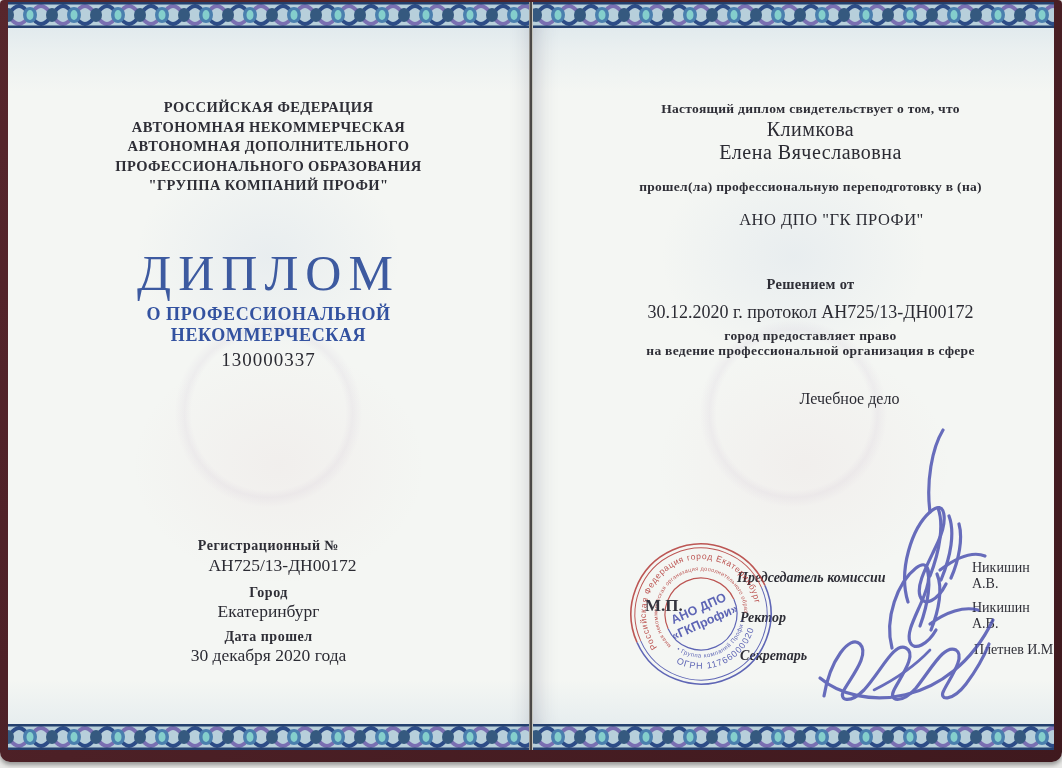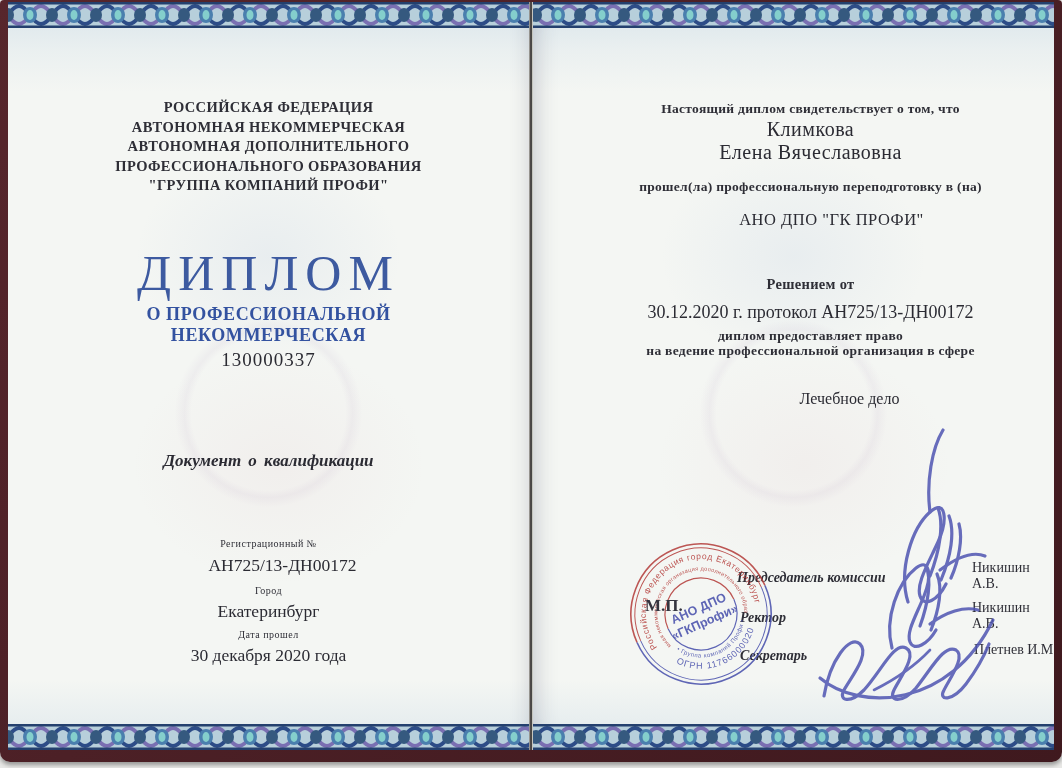--- a/index.html
+++ b/index.html
@@ -24,21 +24,21 @@
   .band-top{top:2px;}
   .band-bottom{top:724px;}
   .abs{position:absolute;}
   .ctr{left:0;right:0;text-align:center;}
   .ctr-r{left:34px;right:0;text-align:center;}
   .org-header{top:96px;font-size:14.5px;font-weight:bold;line-height:19.5px;letter-spacing:0.4px;color:#2e2e36;}
   .title{top:242px;font-size:50px;letter-spacing:7px;color:#3d5aa0;font-weight:500;}
   .subtitle{font-size:18px;font-weight:bold;letter-spacing:0.6px;color:#3352a0;}
   .num{top:347px;font-size:19px;color:#2b2b33;letter-spacing:1px;}
   .qual{top:449px;font-size:17px;font-style:italic;font-weight:bold;color:#2b2b33;word-spacing:3px;}
-  .sm-label{font-size:10px;font-weight:normal;color:#2e2e36;letter-spacing:0.5px;}
+  .sm-label{font-size:14px;font-weight:bold;color:#2e2e36;letter-spacing:0.5px;}
   .md-value{font-size:17.5px;color:#2b2b33;}
   .r-bold{font-size:13.5px;font-weight:bold;color:#2e2e36;letter-spacing:0.3px;}
   .r-name{font-size:20px;color:#2b2b33;letter-spacing:0.5px;}
   .sig-label{font-size:14px;font-style:italic;font-weight:bold;color:#2e2e36;}
   .sig-name{font-size:14px;color:#2e2e36;}
   .mp{left:112px;top:594px;font-size:17px;font-weight:bold;color:#34343f;z-index:3;}
   .stamp{left:94px;top:538px;width:148px;height:148px;z-index:2;}
   .sigs{left:247px;top:418px;width:230px;height:285px;z-index:3;}
   .stamp text{font-family:"Liberation Sans","DejaVu Sans",sans-serif;}
 </style>
@@ -53,38 +53,37 @@
       <div>РОССИЙСКАЯ ФЕДЕРАЦИЯ</div>
       <div>АВТОНОМНАЯ НЕКОММЕРЧЕСКАЯ</div>
       <div>АВТОНОМНАЯ ДОПОЛНИТЕЛЬНОГО</div>
       <div>ПРОФЕССИОНАЛЬНОГО ОБРАЗОВАНИЯ</div>
       <div>"ГРУППА КОМПАНИЙ ПРОФИ"</div>
     </div>
     <div class="abs ctr title">ДИПЛОМ</div>
     <div class="abs ctr subtitle" style="top:302px;">О ПРОФЕССИОНАЛЬНОЙ</div>
     <div class="abs ctr subtitle" style="top:323px;">НЕКОММЕРЧЕСКАЯ</div>
     <div class="abs ctr num">130000337</div>
-    <div class="abs ctr qual">Документ о квалификации</div>
     <div class="abs ctr sm-label" style="top:536px;">Регистрационный №</div>
     <div class="abs ctr md-value" style="top:553px;padding-left:28px;">АН725/13-ДН00172</div>
     <div class="abs ctr sm-label" style="top:583px;">Город</div>
     <div class="abs ctr md-value" style="top:599px;">Екатеринбург</div>
     <div class="abs ctr sm-label" style="top:627px;">Дата прошел</div>
     <div class="abs ctr md-value" style="top:643px;">30 декабря 2020 года</div>
   </div>
 
   <div class="page page-right">
     <div class="abs ctr-r r-bold" style="top:99px;">Настоящий диплом свидетельствует о том, что</div>
     <div class="abs ctr-r r-name" style="top:116px;">Климкова</div>
     <div class="abs ctr-r r-name" style="top:139px;">Елена Вячеславовна</div>
     <div class="abs ctr-r r-bold" style="top:177px;">прошел(ла) профессиональную переподготовку в (на)</div>
     <div class="abs ctr r-name" style="left:76px;right:0;top:208px;font-size:16.5px;">АНО ДПО "ГК ПРОФИ"</div>
     <div class="abs ctr-r r-bold" style="top:274px;font-size:14.5px;">Решением от</div>
     <div class="abs ctr-r md-value" style="top:300px;font-size:18px;">30.12.2020 г. протокол АН725/13-ДН00172</div>
-    <div class="abs ctr-r r-bold" style="top:326px;">диплом предоставляет право</div>
+    <div class="abs ctr-r r-bold" style="top:326px;">город предоставляет право</div>
     <div class="abs ctr-r r-bold" style="top:341px;">на ведение профессиональной организация в сфере</div>
     <div class="abs ctr md-value" style="left:112px;right:0;top:388px;font-size:16px;">Лечебное дело</div>
 
     <div class="abs mp">М.П.</div>
 
     <svg class="abs stamp" viewBox="-74 -74 148 148">
       <defs>
         <path id="arc-ot" d="M -50 23 A 55 55 0 1 1 50 23"></path>
         <path id="arc-ob" d="M -46 30 A 55 55 0 0 0 46 30"></path>
         <path id="arc-it" d="M -40 17 A 43.5 43.5 0 1 1 40 17"></path>

